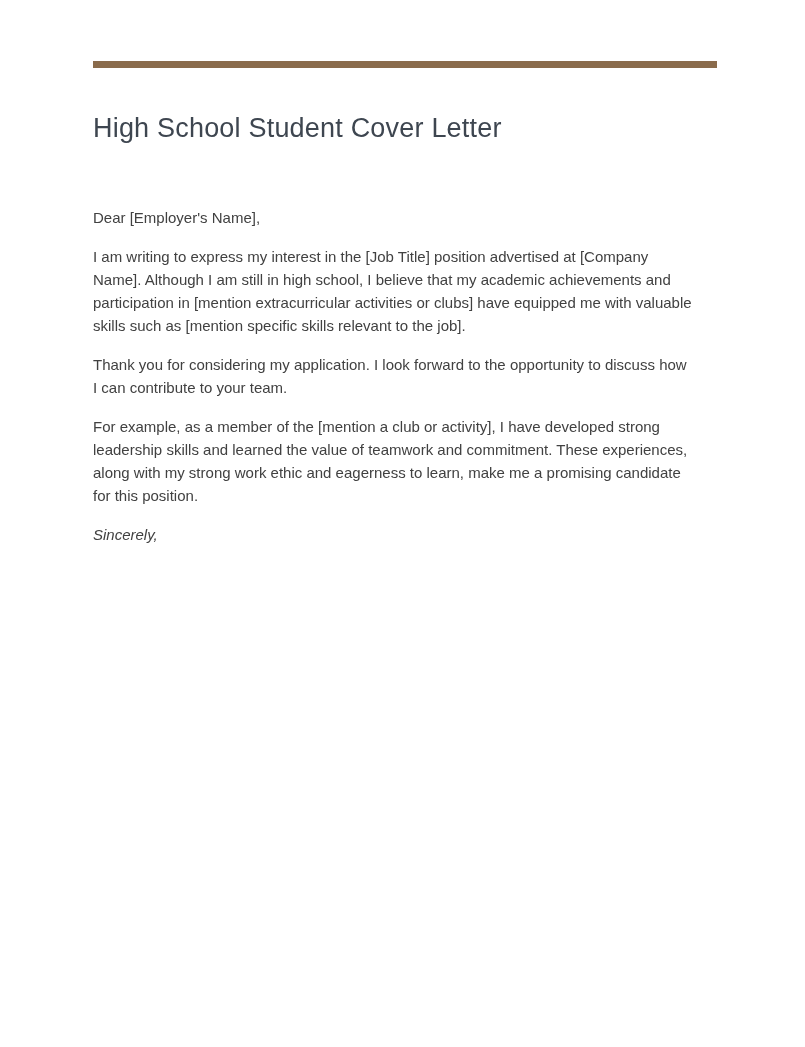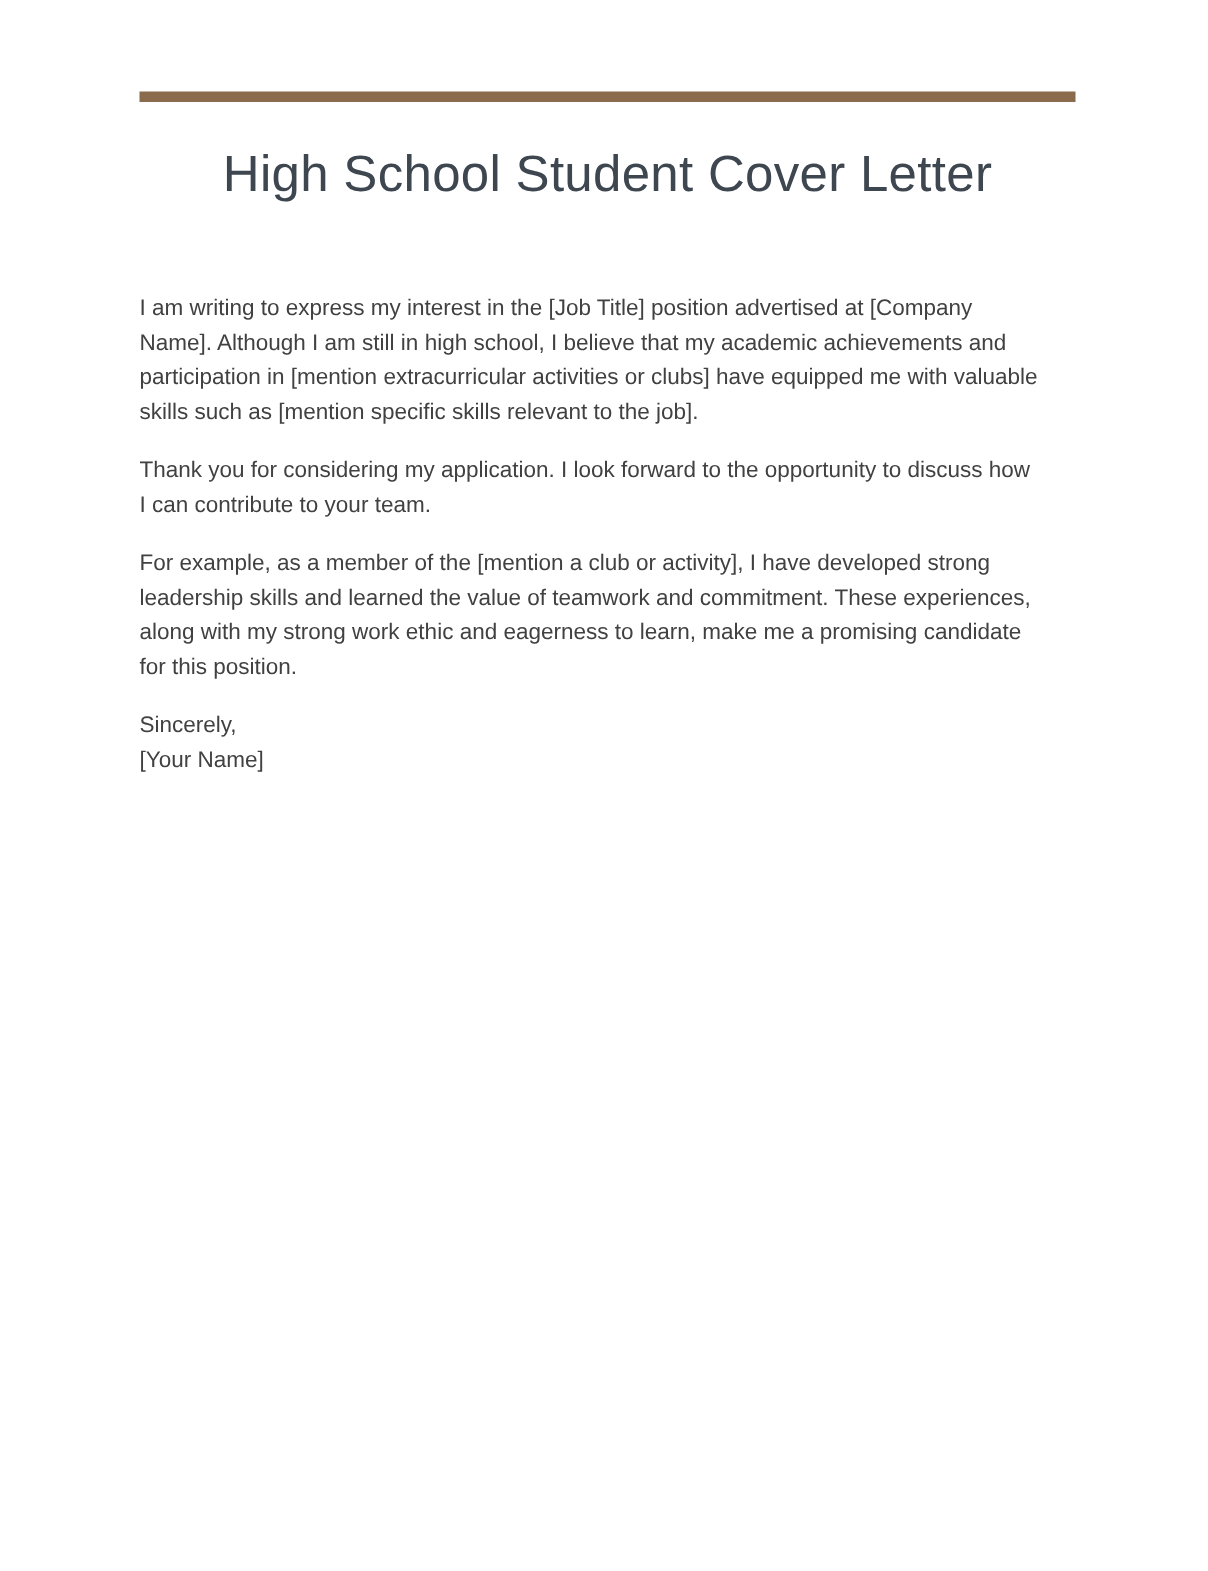--- a/index.html
+++ b/index.html
@@ -27,61 +27,61 @@
     left: 93px;
     top: 61px;
     width: 624px;
   }
   .accent-bar {
     width: 624px;
     height: 7px;
     background: var(--accent-bar);
   }
   .doc-title {
-    margin-top: 32px;
+    margin-top: 44px;
     width: 624px;
-    text-align: center;
-    font-size: 34px;
+    font-size: 27px;
     font-weight: 400;
     line-height: 32px;
     color: var(--title-text);
     letter-spacing: 0.2px;
   }
   .letter {
     margin-top: 62px;
     width: 601px;
     font-size: 15px;
     line-height: 23px;
     color: var(--body-text);
   }
   .letter p {
     margin-bottom: 16px;
   }
   .signature-block p {
     margin-bottom: 0;
+    font-style: italic;
   }
 </style>
 </head>
 <body>
 
 <div class="page">
   <div class="content">
 
     <div class="accent-bar"></div>
 
     <h1 class="doc-title">High School Student Cover Letter</h1>
 
     <div class="letter">
+      <p>Dear [Employer's Name],</p>
 
       <p>I am writing to express my interest in the [Job Title] position advertised at [Company Name]. Although I am still in high school, I believe that my academic achievements and participation in [mention extracurricular activities or clubs] have equipped me with valuable skills such as [mention specific skills relevant to the job].</p>
 
       <p>Thank you for considering my application. I look forward to the opportunity to discuss how I can contribute to your team.</p>
 
       <p>For example, as a member of the [mention a club or activity], I have developed strong leadership skills and learned the value of teamwork and commitment. These experiences, along with my strong work ethic and eagerness to learn, make me a promising candidate for this position.</p>
 
       <div class="signature-block">
         <p>Sincerely,</p>
-        <p>[Your Name]</p>
       </div>
     </div>
 
   </div>
 </div>
 
 </body></html>

